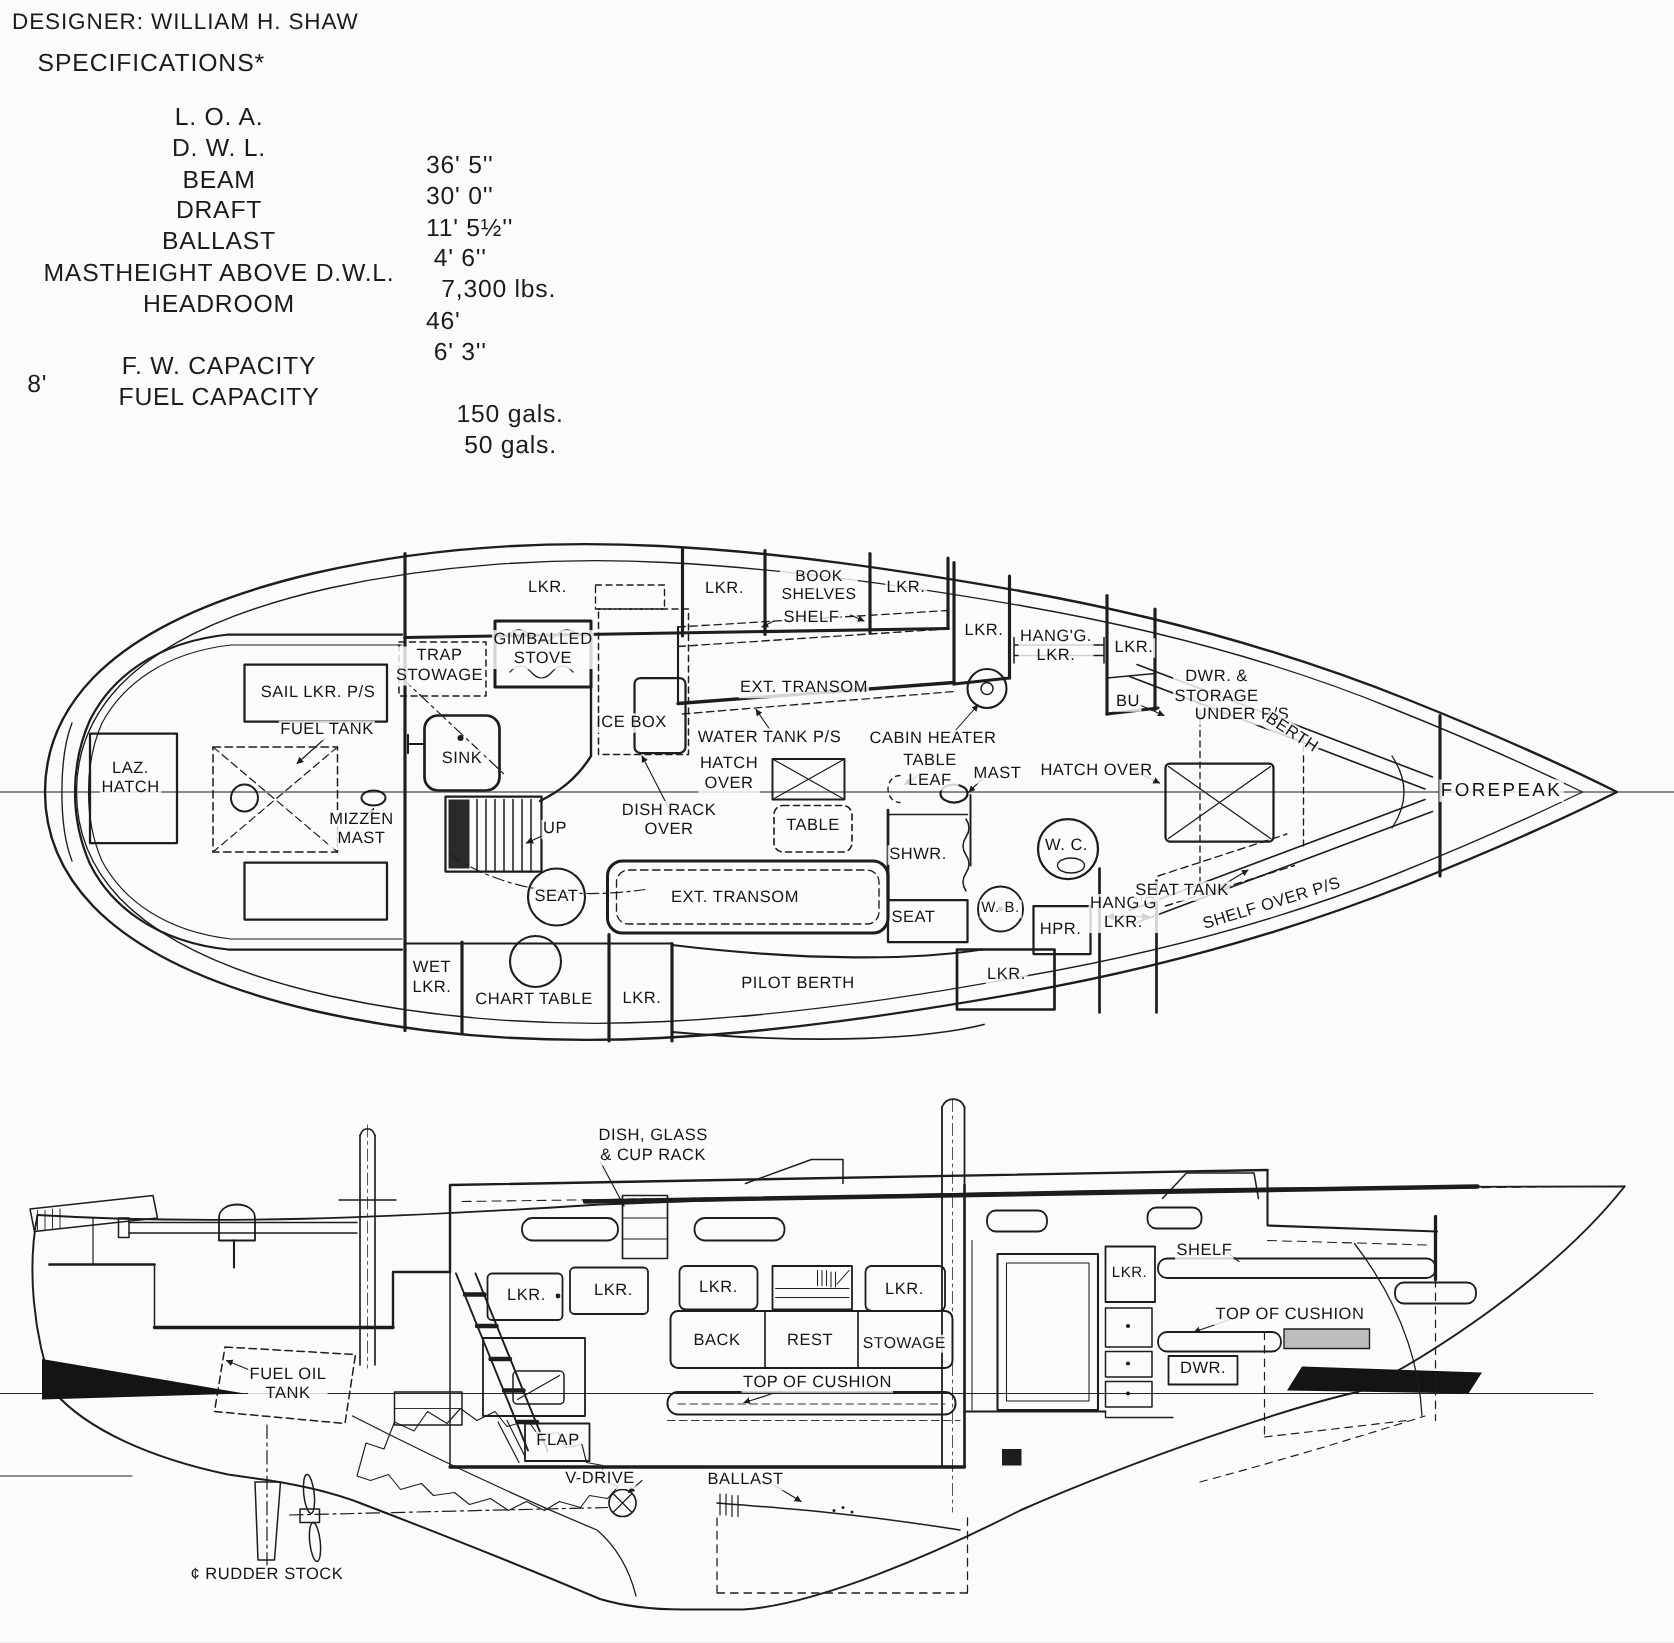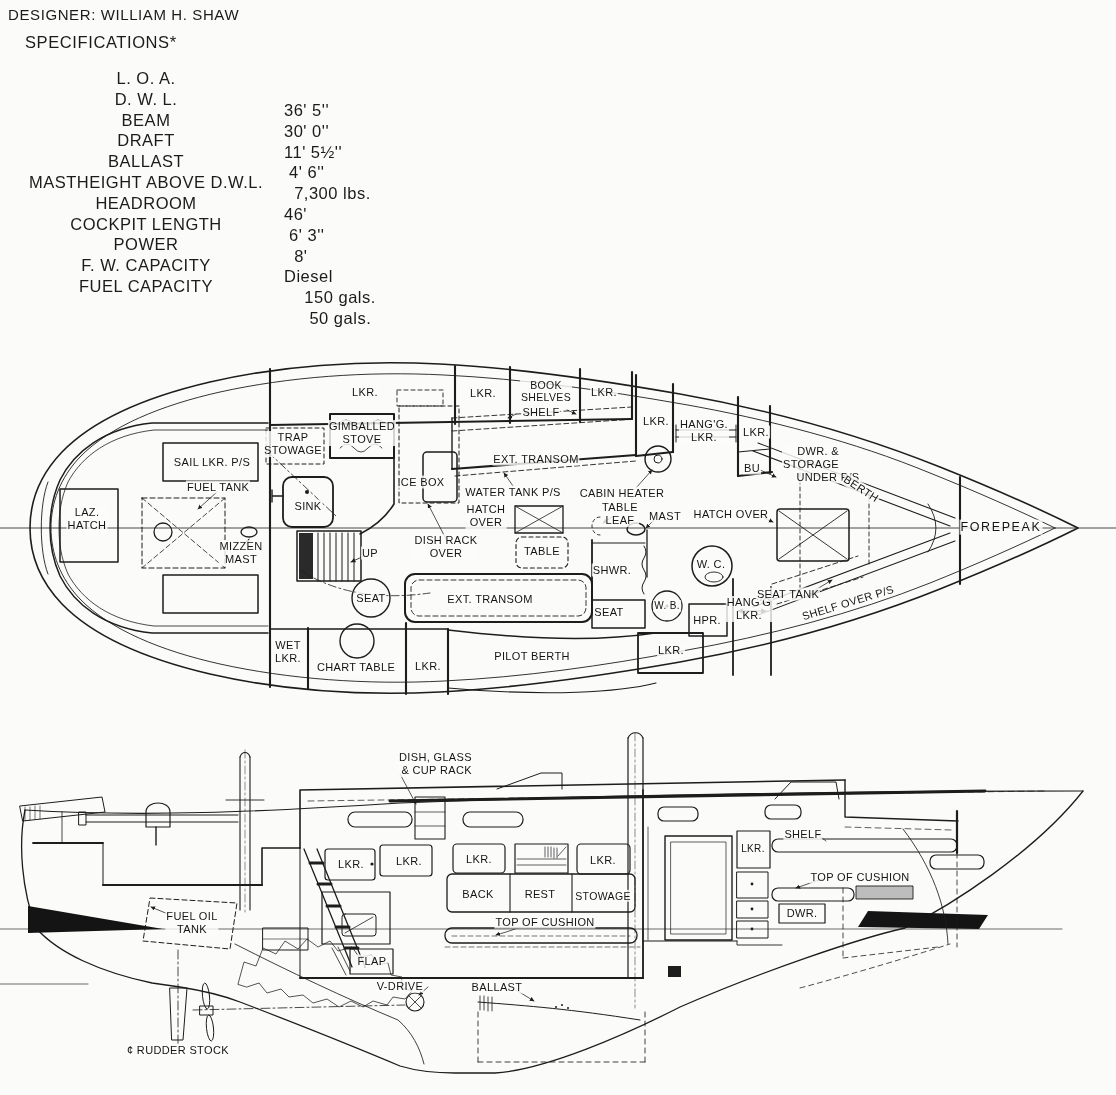--- a/index.html
+++ b/index.html
@@ -8,21 +8,21 @@
   #drawing{position:absolute;left:0;top:0;width:1116px;height:1095px;}
   .hdr{position:absolute;left:8px;white-space:pre;letter-spacing:.6px;}
   #designer{top:6px;font-size:15px;}
   #spectitle{top:33px;font-size:16.5px;margin-left:17px;}
   #specs{position:absolute;left:8px;top:68px;font-size:16.5px;letter-spacing:.5px;text-align:center;}
   .spec-row{display:flex;height:20.8px;line-height:20.8px;}
   .spec-label{width:276px;white-space:pre;}
   .spec-value{white-space:pre;margin-top:32px;}
   .lbl{position:absolute;font-size:11px;line-height:1.18;letter-spacing:.35px;color:#141414;
        white-space:pre;text-align:center;transform:translate(-50%,-50%);background:rgba(251,251,250,.82);padding:0 1px;}
-  .lbl-l{text-align:right;transform:translate(0,-50%);}
+  .lbl-l{text-align:center;transform:translate(0,-50%);}
   .big{font-size:12.5px;letter-spacing:1.6px;}
   svg *{vector-effect:non-scaling-stroke;}
   .k{stroke:#1d1d1d;fill:none;stroke-linecap:round;stroke-linejoin:round;}
 </style>
 </head>
 <body>
 
 <div id="page">
 
   <svg id="drawing" viewBox="0 0 1116 1095" xmlns="http://www.w3.org/2000/svg">
@@ -287,26 +287,21 @@
       </div>
     <div class="spec-row">
         <span class="spec-label">MASTHEIGHT ABOVE D.W.L.</span>
         <span class="spec-value">46'</span>
       </div>
     <div class="spec-row">
         <span class="spec-label">HEADROOM</span>
         <span class="spec-value"> 6' 3''</span>
       </div>
     <div class="spec-row">
-        <span class="spec-label">COCKPIT LENGTH</span>
         <span class="spec-value">  8'</span>
-      </div>
-    <div class="spec-row">
-        <span class="spec-label">POWER</span>
-        <span class="spec-value">Diesel</span>
       </div>
     <div class="spec-row">
         <span class="spec-label">F. W. CAPACITY</span>
         <span class="spec-value">    150 gals.</span>
       </div>
     <div class="spec-row">
         <span class="spec-label">FUEL CAPACITY</span>
         <span class="spec-value">     50 gals.</span>
       </div>
   </div>

